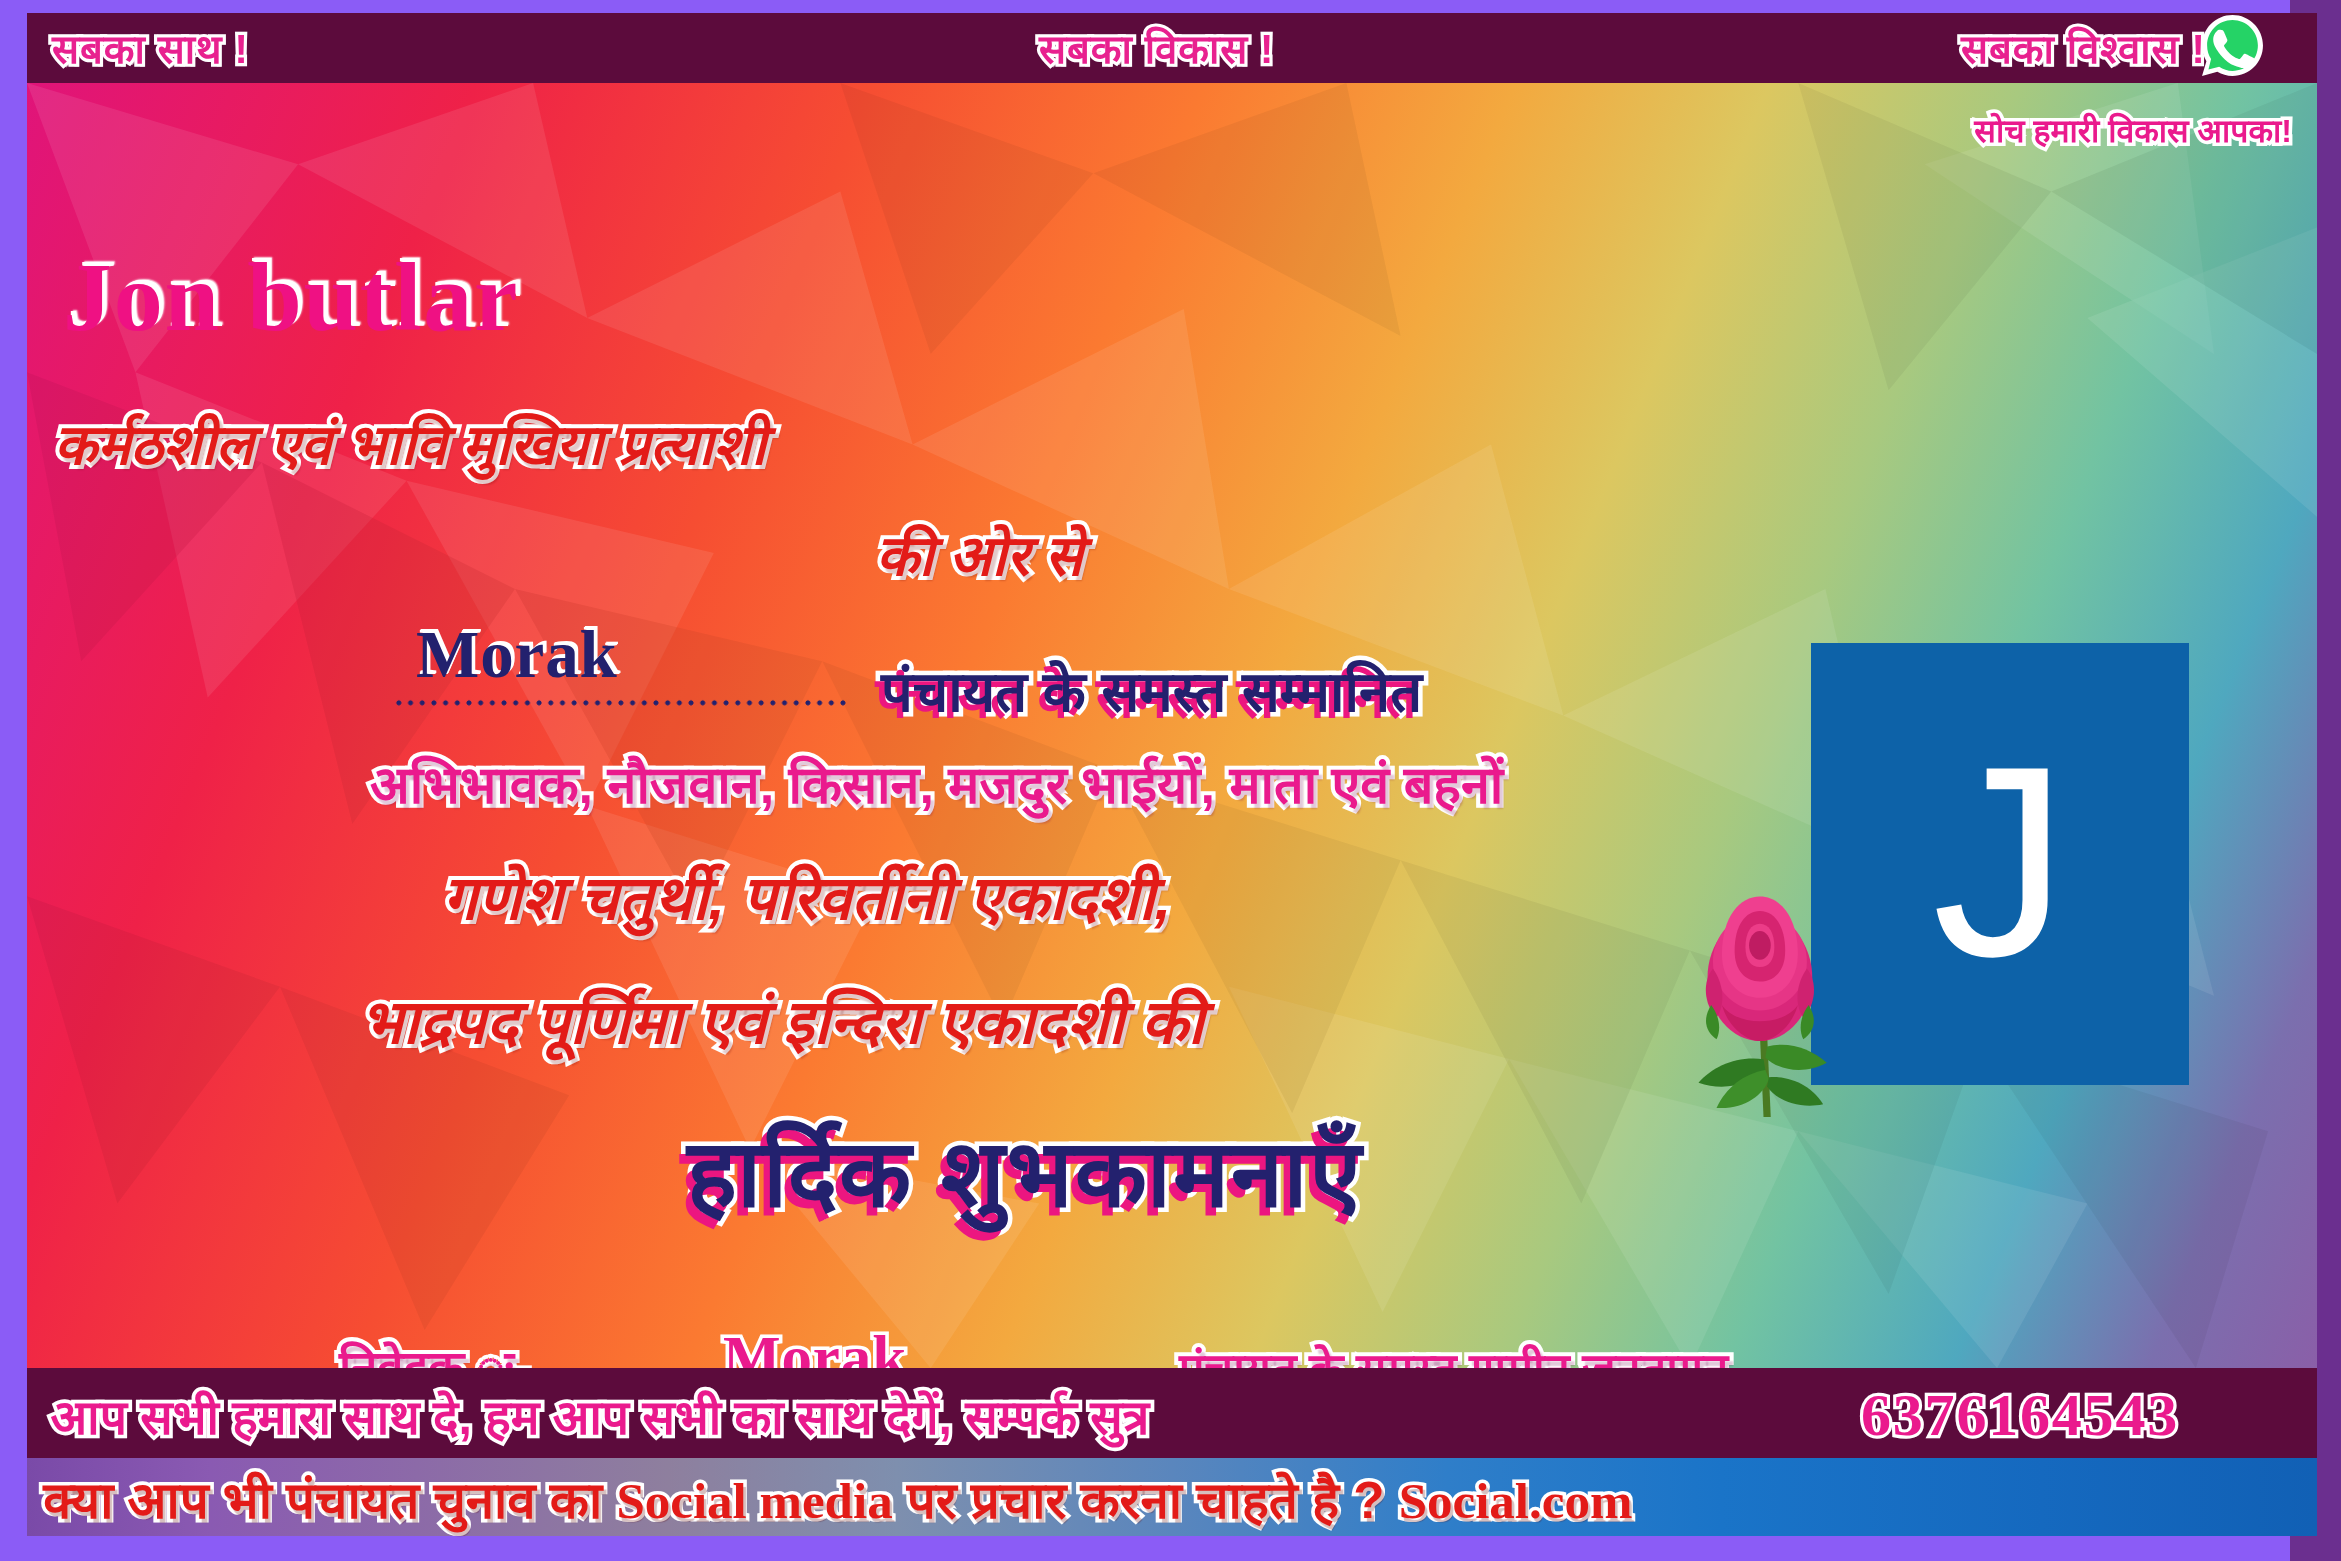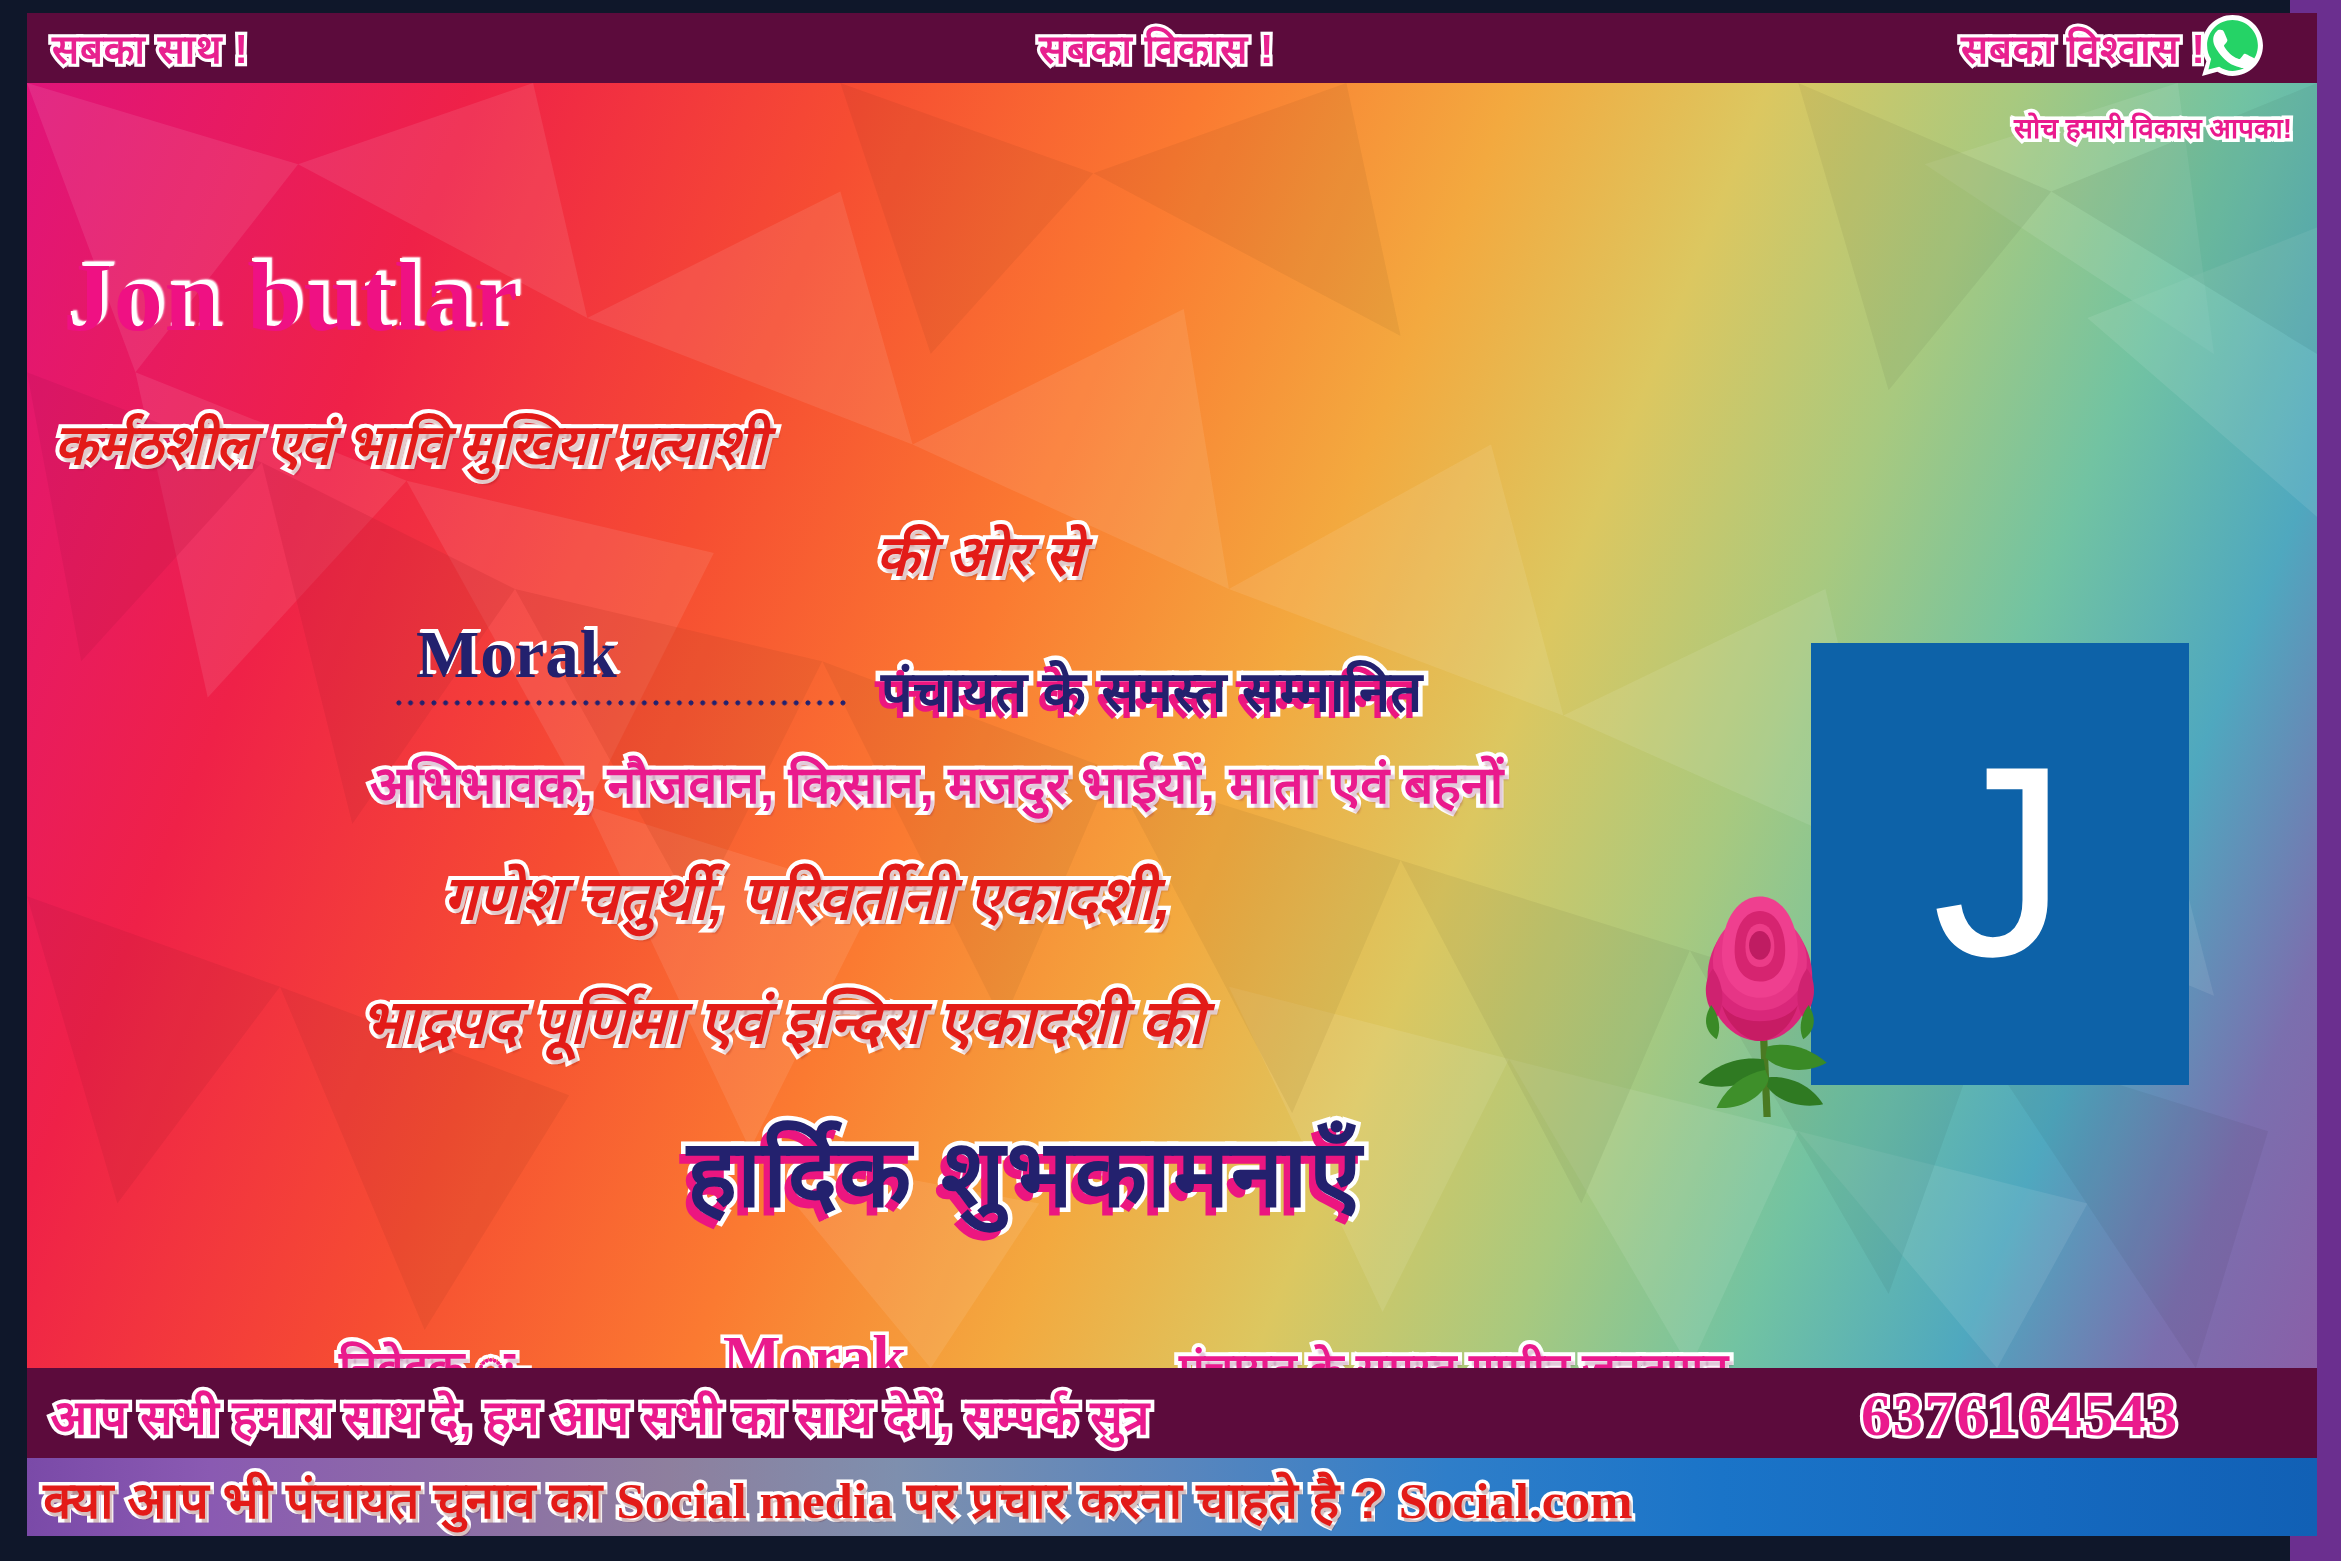--- a/index.html
+++ b/index.html
@@ -12,21 +12,21 @@
     height: 1561px;
     overflow: hidden;
     font-family: "Liberation Sans", sans-serif;
   }
 
   
   .poster {
     position: relative;
     width: 2290px;
     height: 1561px;
-    background: #0f172a;
+    background: #8b5cf6;
     box-sizing: border-box;
   }
 
   
   .top-bar {
     position: absolute;
     left: 27px;
     top: 12.6px;
     width: 2290px;
     height: 70px;
@@ -316,21 +316,21 @@
         <polygon points="1960,0 2240,120 2060,340"></polygon>
         <polygon points="2240,120 2534,0 2534,300"></polygon>
         <polygon points="900,0 1180,100 1000,300"></polygon>
         <polygon points="1180,100 1460,0 1520,280"></polygon>
         <polygon points="0,900 280,1000 100,1240"></polygon>
         <polygon points="280,1000 600,1120 440,1380"></polygon>
       </g>
     </svg>
 
     <div style="position:absolute;right:25px;top:25px;text-align:right;z-index:5;">
-      <div style="white-space:nowrap;font-size:28px;font-weight:bold;color:#ea1a8d;
+      <div style="white-space:nowrap;font-size:32px;font-weight:bold;color:#ea1a8d;
                   -webkit-text-stroke:7.2px #ffffff;paint-order:stroke fill;margin-bottom:3px;">सोच हमारी विकास आपका!</div>
     </div>
 
     <div class="txt name-main">Jon butlar</div>
 
     <div class="txt red-out l-karm">कर्मठशील एवं भावि मुखिया प्रत्याशी</div>
 
     <div class="txt red-out l-kiorse">की ओर से</div>
 
     <div class="txt morak1">Morak</div>

